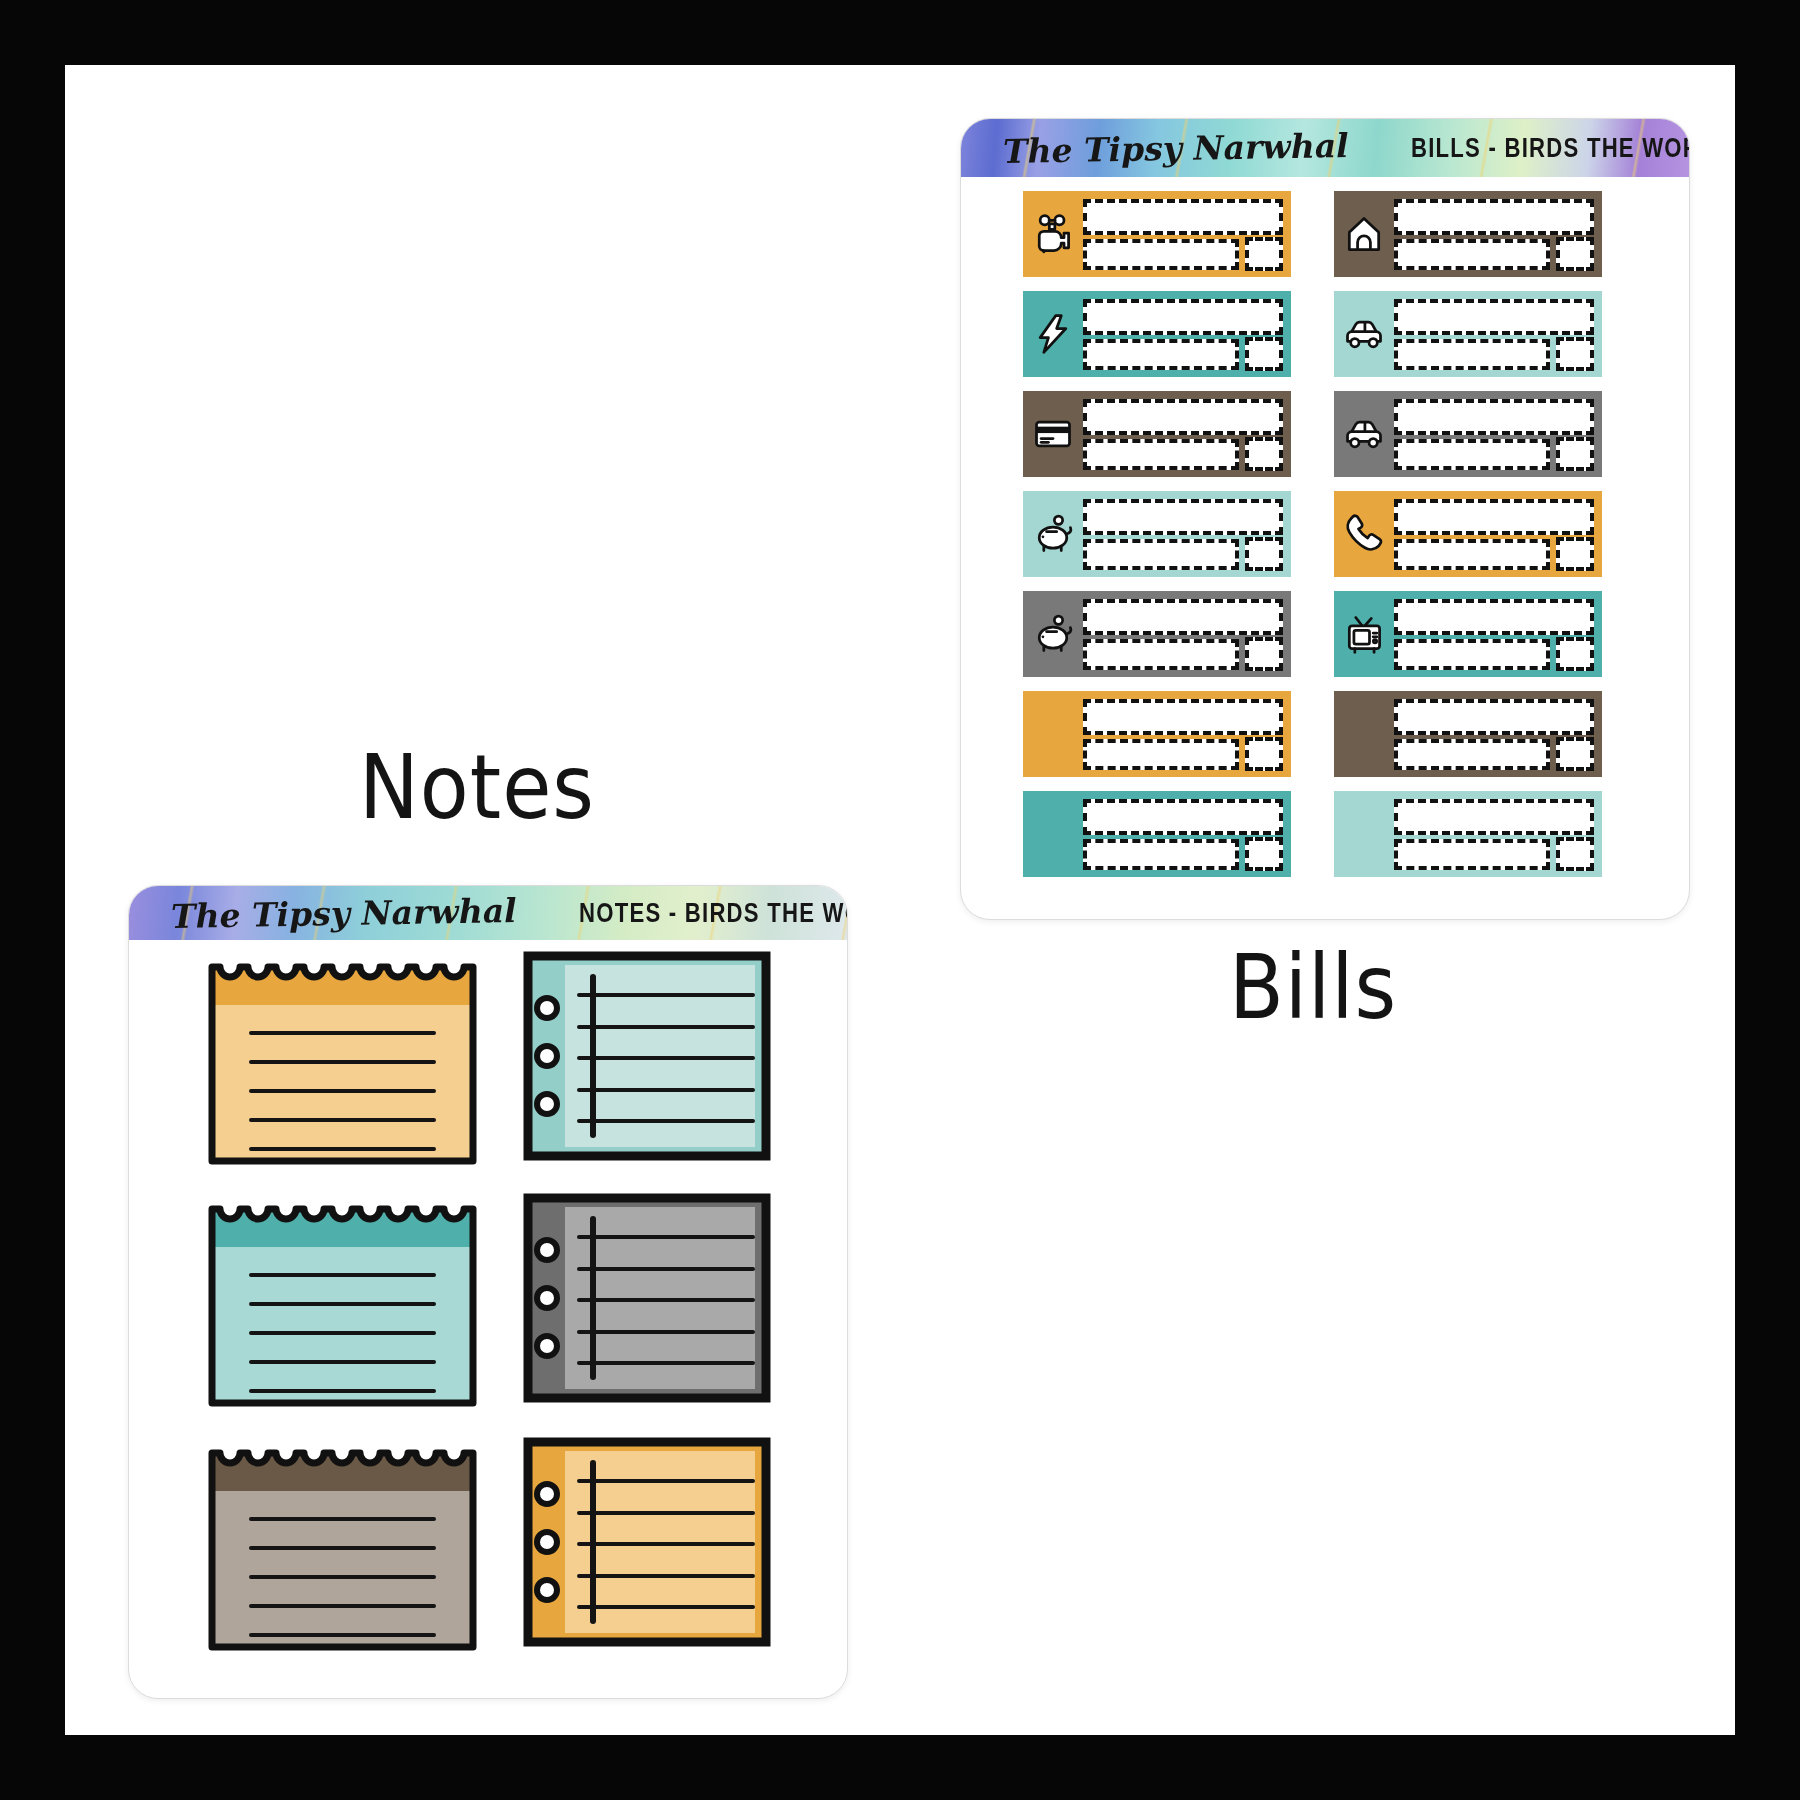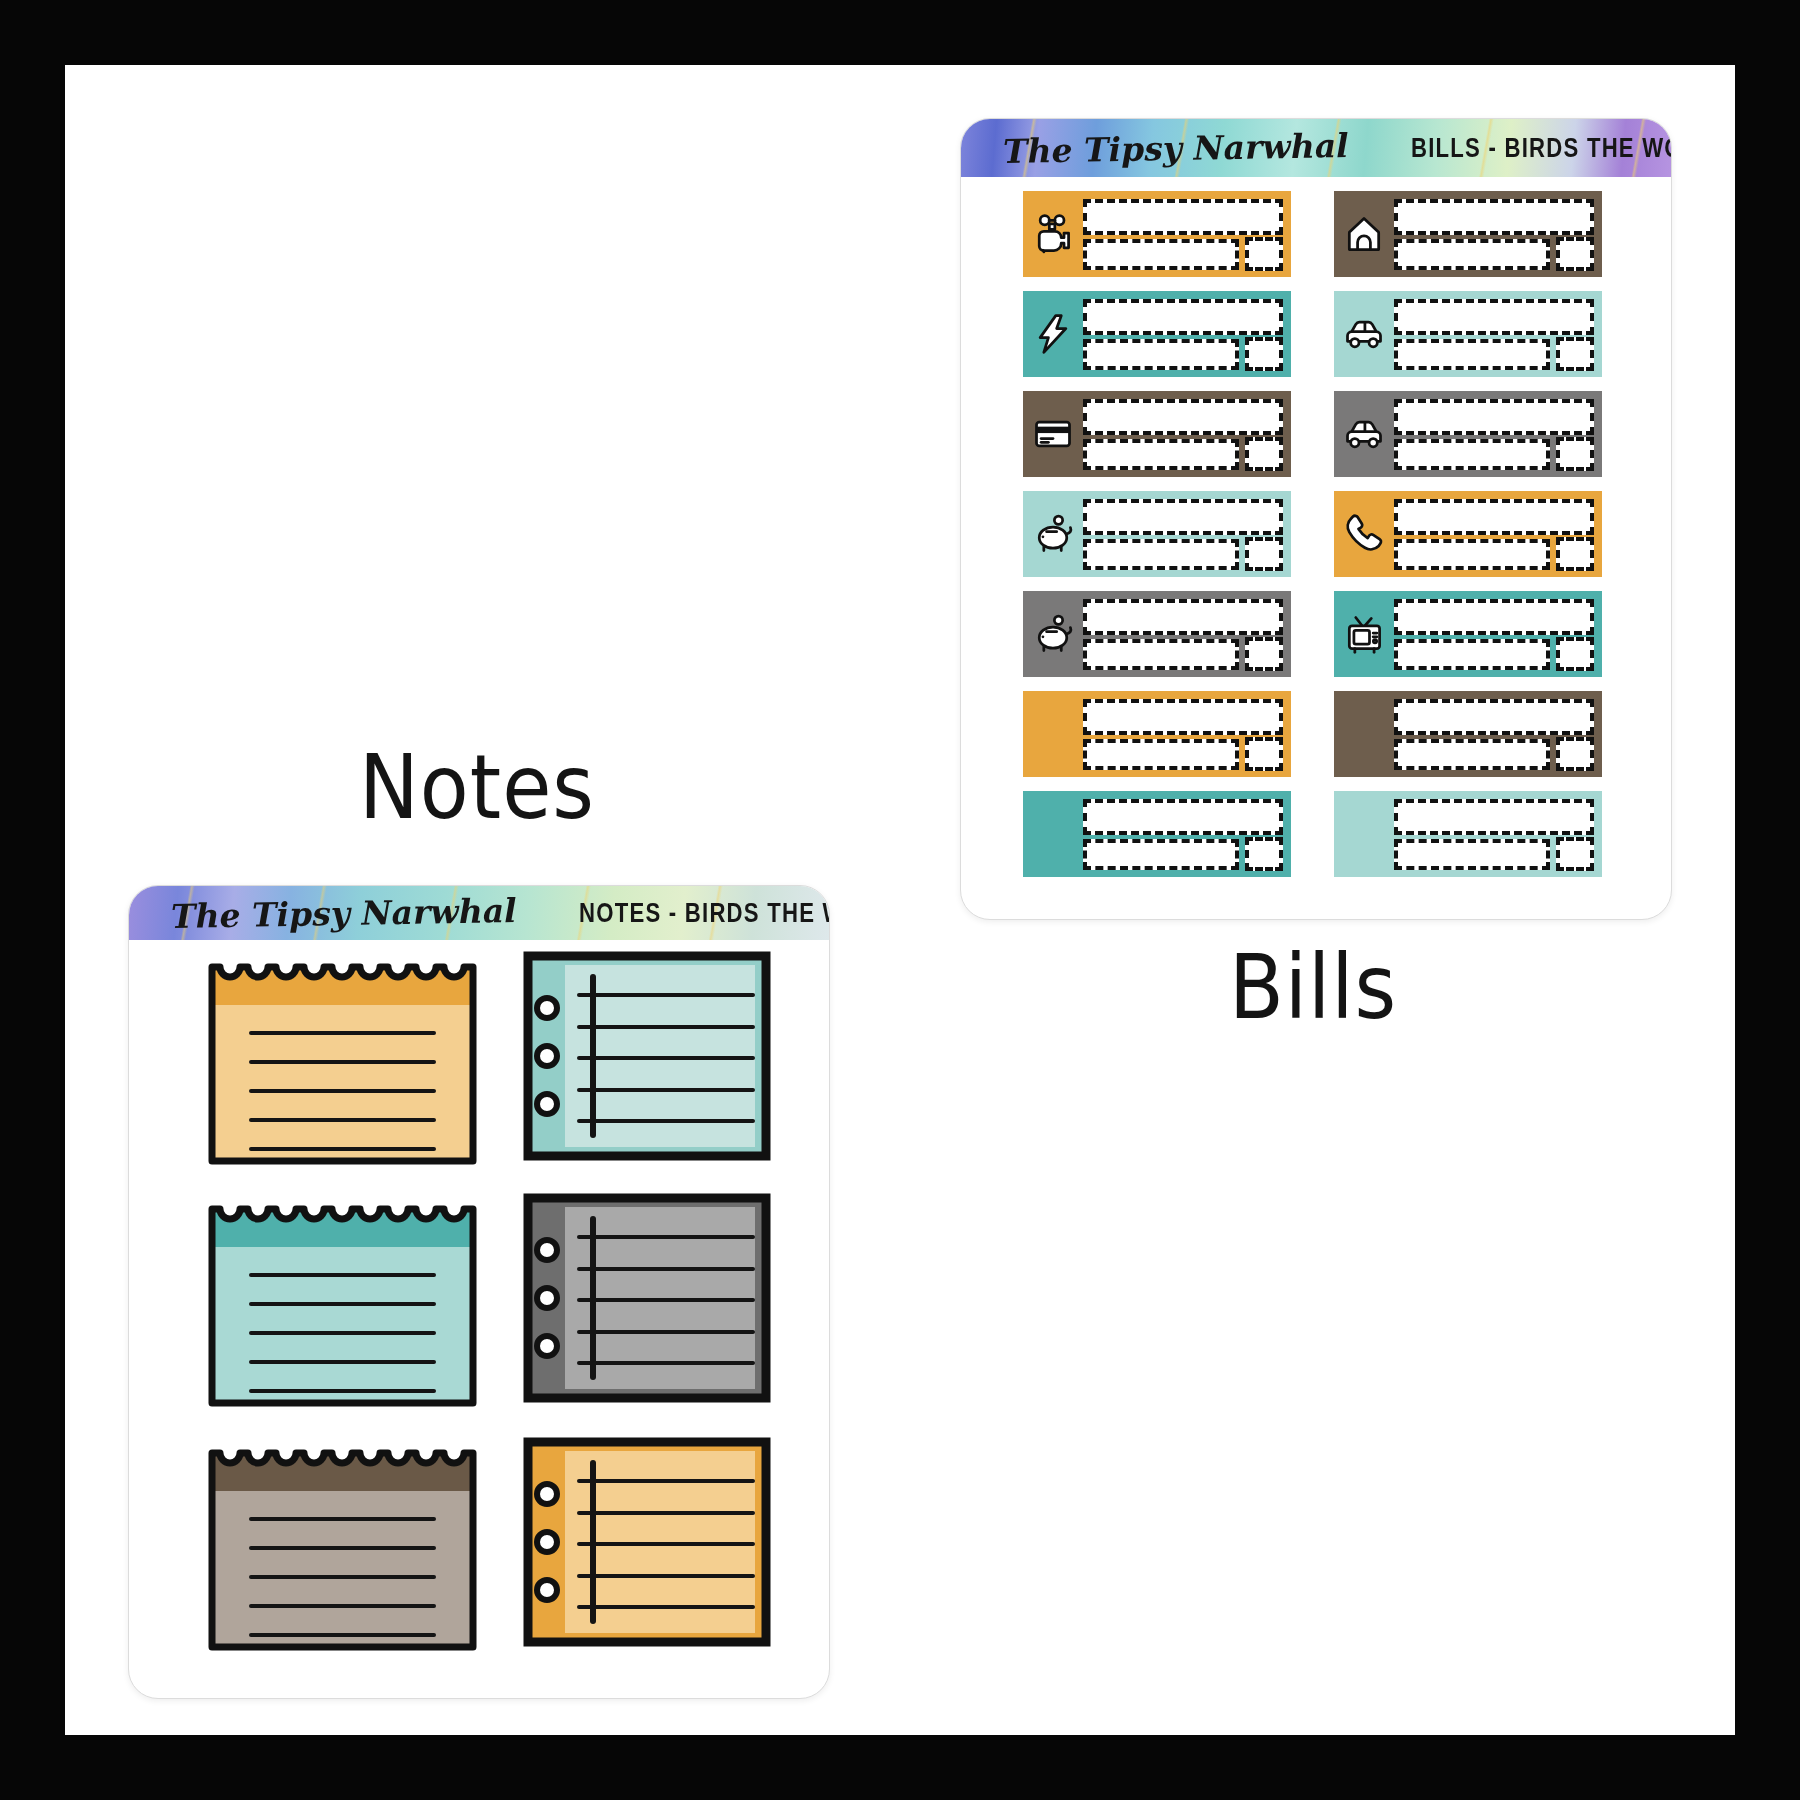--- a/index.html
+++ b/index.html
@@ -10,20 +10,21 @@
     overflow:hidden;
   }
   #canvas{
     position:absolute;left:65px;top:65px;width:1670px;height:1670px;
     background:#ffffff;
   }
   .sheet{
     position:absolute;background:#ffffff;
     border:1px solid #dcdcdc;border-radius:30px;
     box-shadow:0 2px 6px rgba(0,0,0,0.07);
+    padding-left:18px;
   }
   .bills-sheet{left:895px;top:53px;width:710px;height:800px;}
   .notes-sheet{left:63px;top:820px;width:700px;height:812px;}
   .banner{
     position:absolute;left:0;top:0;right:0;
     border-radius:29px 29px 0 0;
     display:flex;align-items:center;overflow:hidden;
   }
   .bills-banner{
     height:58px;

